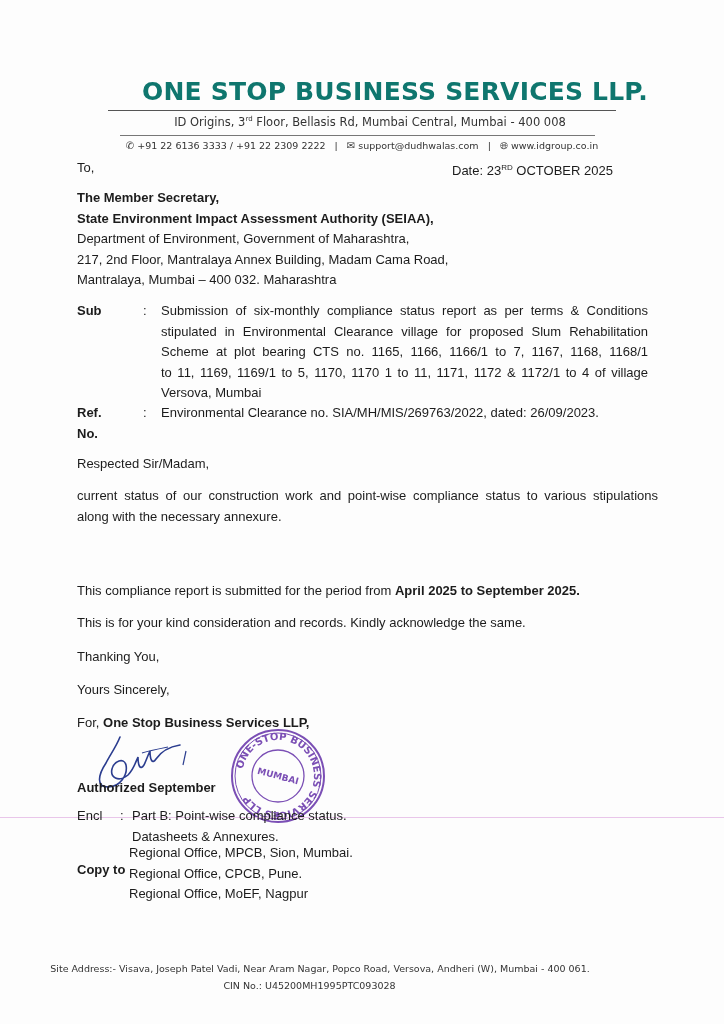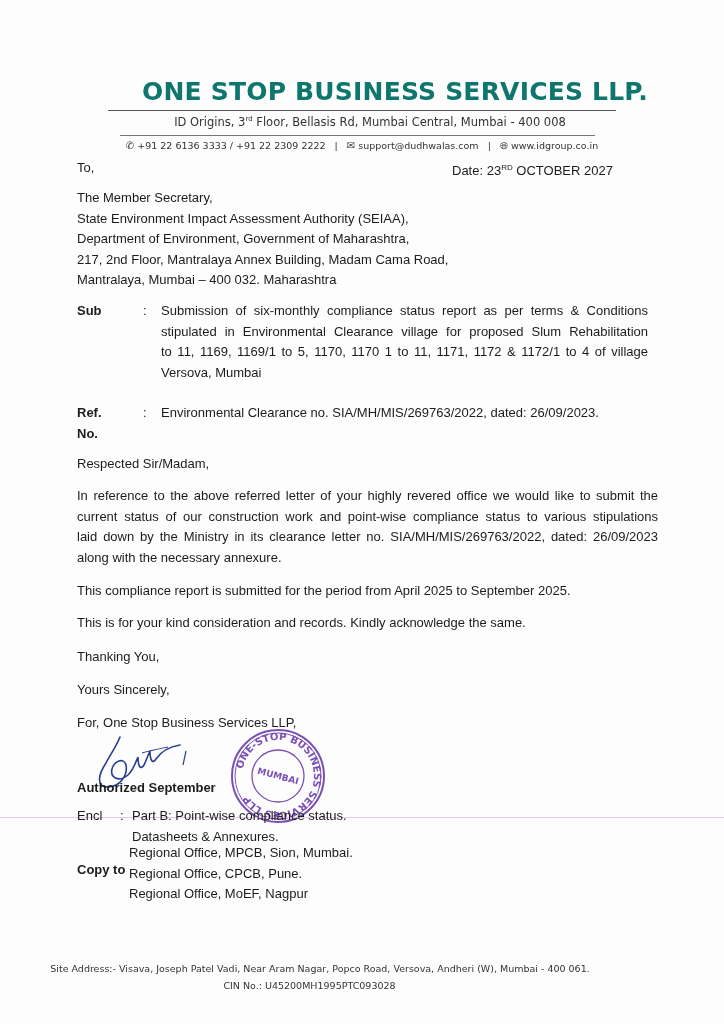--- a/index.html
+++ b/index.html
@@ -15,21 +15,21 @@
   .rule2 { left: 120px; width: 475px; top: 135px; height: 0; border-top: 1px solid #777; }
   .contact { left: 0; width: 724px; top: 140px; text-align: center;
              font-family: "DejaVu Sans", sans-serif; font-size: 9.5px; color: #333; }
   .contact .ico { font-size: 10px; margin-right: 3px; }
   .contact .sep { margin: 0 6px; }
   .txt { font-size: 13px; line-height: 20.5px; }
   .to { left: 77px; top: 158px; }
   .date { left: 452px; top: 158px; }
   .date sup { font-size: 8px; vertical-align: 5px; }
   .addrblock { left: 77px; top: 188px; }
-  .b { font-weight: normal; }
+  .b { font-weight: bold; }
   .lbl { left: 77px; font-weight: bold; }
   .colon { left: 143px; }
   .sub-body { left: 161px; top: 301px; width: 487px; text-align: justify; }
   .sub-body span { display: block; text-align: justify; text-align-last: justify; }
   .sub-body span.last { text-align-last: left; }
   .ref-body { left: 161px; top: 403px; }
   .para { left: 77px; width: 581px; }
   .para span.j { display: block; text-align: justify; text-align-last: justify; }
   .signature { left: 88px; top: 735px; }
   .stamp { left: 229px; top: 727px; }
@@ -51,52 +51,51 @@
 <div class="abs contact">
   <span class="ico">✆</span><span>+91 22 6136 3333 / +91 22 2309 2222</span>
   <span class="sep">|</span>
   <span class="ico">✉</span><span>support@dudhwalas.com</span>
   <span class="sep">|</span>
   <span class="ico">🌐︎</span><span>www.idgroup.co.in</span>
 </div>
 
 <div class="abs txt to">To,</div>
 <div class="abs txt date">
-  <span>Date: 23</span><sup>RD</sup><span> OCTOBER 2027</span>
+  <span>Date: 23</span><sup>RD</sup><span> OCTOBER 2025</span>
 </div>
 
 <div class="abs txt addrblock">
   <div class="b">The Member Secretary,</div>
   <div class="b">State Environment Impact Assessment Authority (SEIAA),</div>
   <div>Department of Environment, Government of Maharashtra,</div>
   <div>217, 2nd Floor, Mantralaya Annex Building, Madam Cama Road,</div>
   <div>Mantralaya, Mumbai – 400 032. Maharashtra</div>
 </div>
 
 <div class="abs txt lbl" style="top:301px">Sub</div>
 <div class="abs txt colon" style="top:301px">:</div>
 <div class="abs txt sub-body">
   <span>Submission of six-monthly compliance status report as per terms &amp; Conditions</span>
   <span>stipulated in Environmental Clearance village for proposed Slum Rehabilitation</span>
+  <span>Scheme at plot bearing  CTS no.  1165, 1166, 1166/1 to  7,  1167,  1168,  1168/1</span>
   <span>to  11,  1169, 1169/1 to 5, 1170, 1170 1 to 11, 1171, 1172 &amp; 1172/1 to 4 of village</span>
   <span class="last">Versova, Mumbai</span>
 </div>
 
 <div class="abs txt lbl" style="top:403px">
   <div>Ref.</div>
   <div>No.</div>
 </div>
 <div class="abs txt colon" style="top:403px">:</div>
 <div class="abs txt ref-body">Environmental Clearance no. SIA/MH/MIS/269763/2022, dated: 26/09/2023.</div>
 
 <div class="abs txt para" style="top:454px">Respected Sir/Madam,</div>
 <div class="abs txt para" style="top:486px">
-  <span class="j">In reference to the above referred letter of your highly revered office we would like to submit the</span>
   <span class="j">current status of our construction work and point-wise compliance status to various stipulations</span>
-  <span class="j">laid down by the Ministry in its clearance letter no. SIA/MH/MIS/269763/2022, dated: 26/09/2023</span>
   <span>along with the necessary annexure.</span>
 </div>
 <div class="abs txt para" style="top:581px">
   <span>This compliance report is submitted for the period from </span><span class="b">April 2025 to September 2025.</span>
 </div>
 <div class="abs txt para" style="top:613px">This is for your kind consideration and records. Kindly acknowledge the same.</div>
 <div class="abs txt para" style="top:647px">Thanking You,</div>
 <div class="abs txt para" style="top:680px">Yours Sincerely,</div>
 <div class="abs txt para" style="top:713px">
   <span>For, </span><span class="b">One Stop Business Services LLP,</span>

